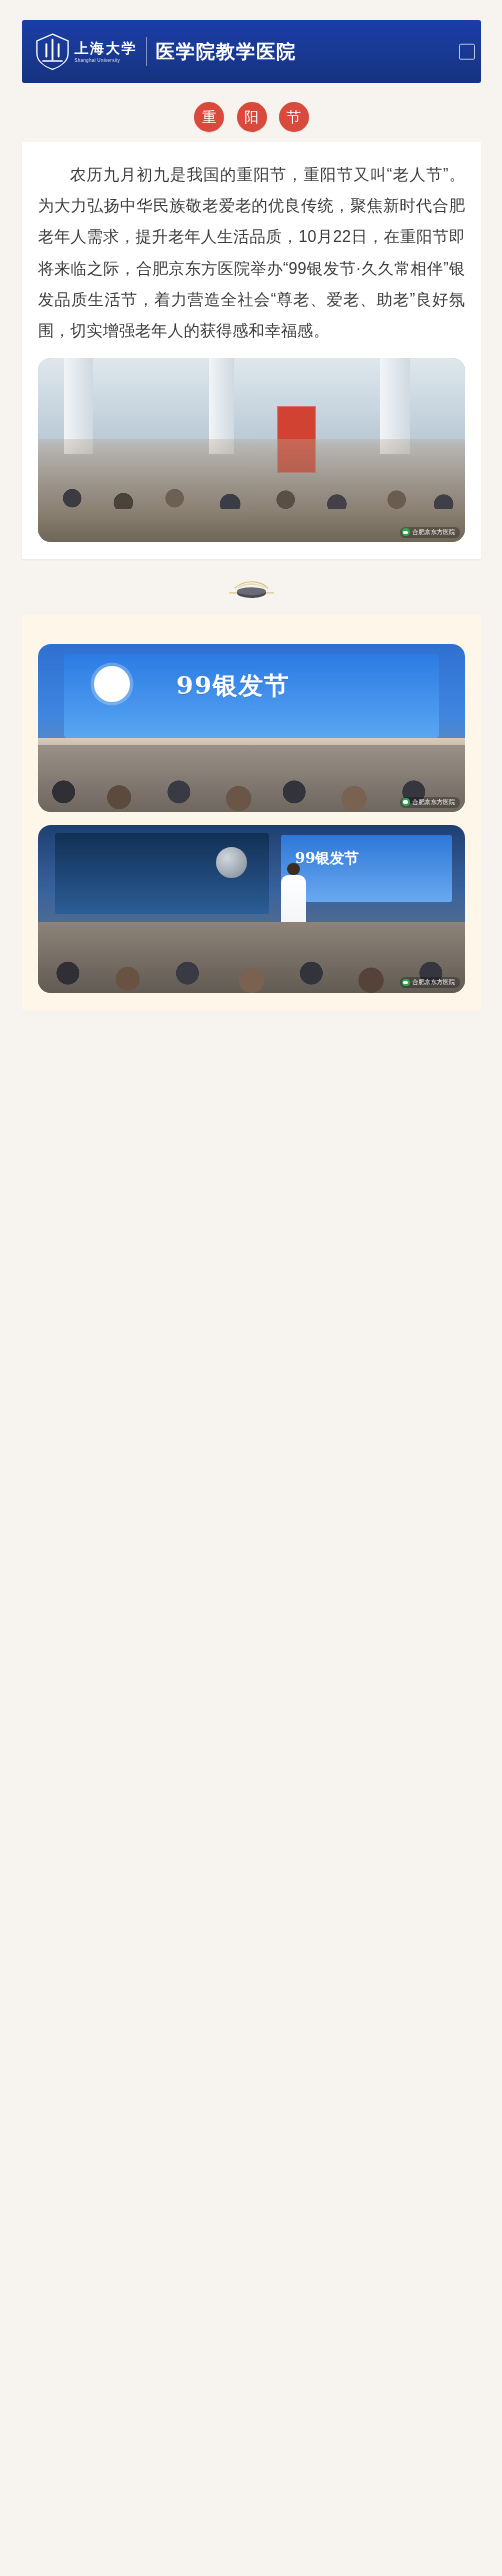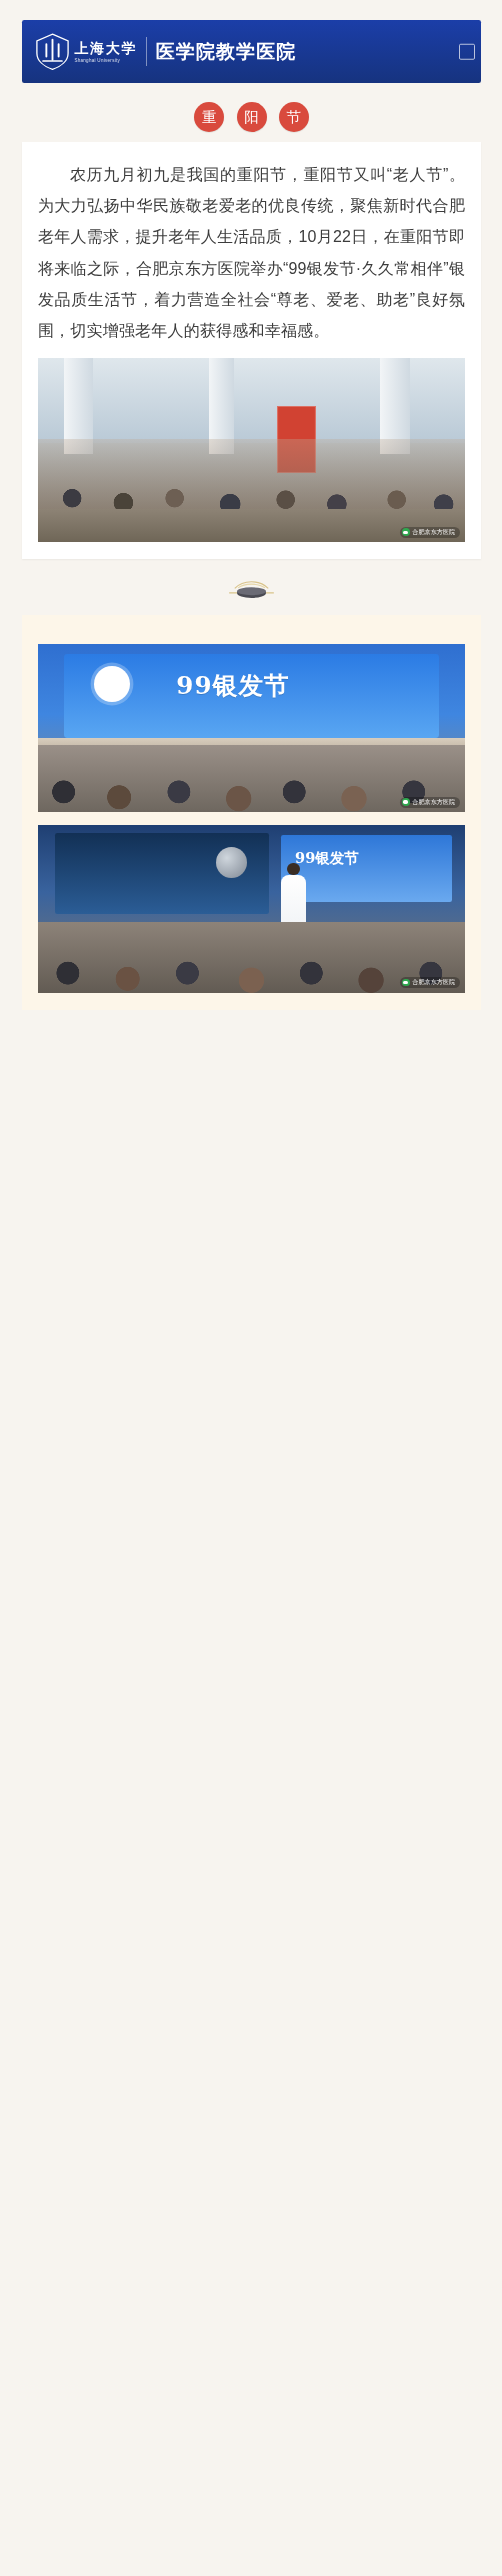--- a/index.html
+++ b/index.html
@@ -133,20 +133,21 @@
   }
   .para:last-child { margin-bottom: 0; }
 
   
   .photo {
     position: relative;
     width: 100%;
     margin: 12.3px 0 0 0;
     overflow: hidden;
     background: #cfd4d8;
+    border-radius: 13px;
   }
   .photo .watermark {
     position: absolute;
     right: 5.6px;
     bottom: 4.5px;
     display: flex;
     align-items: center;
     gap: 2.8px;
     background: rgba(0,0,0,.28);
     border-radius: 6.1px;

